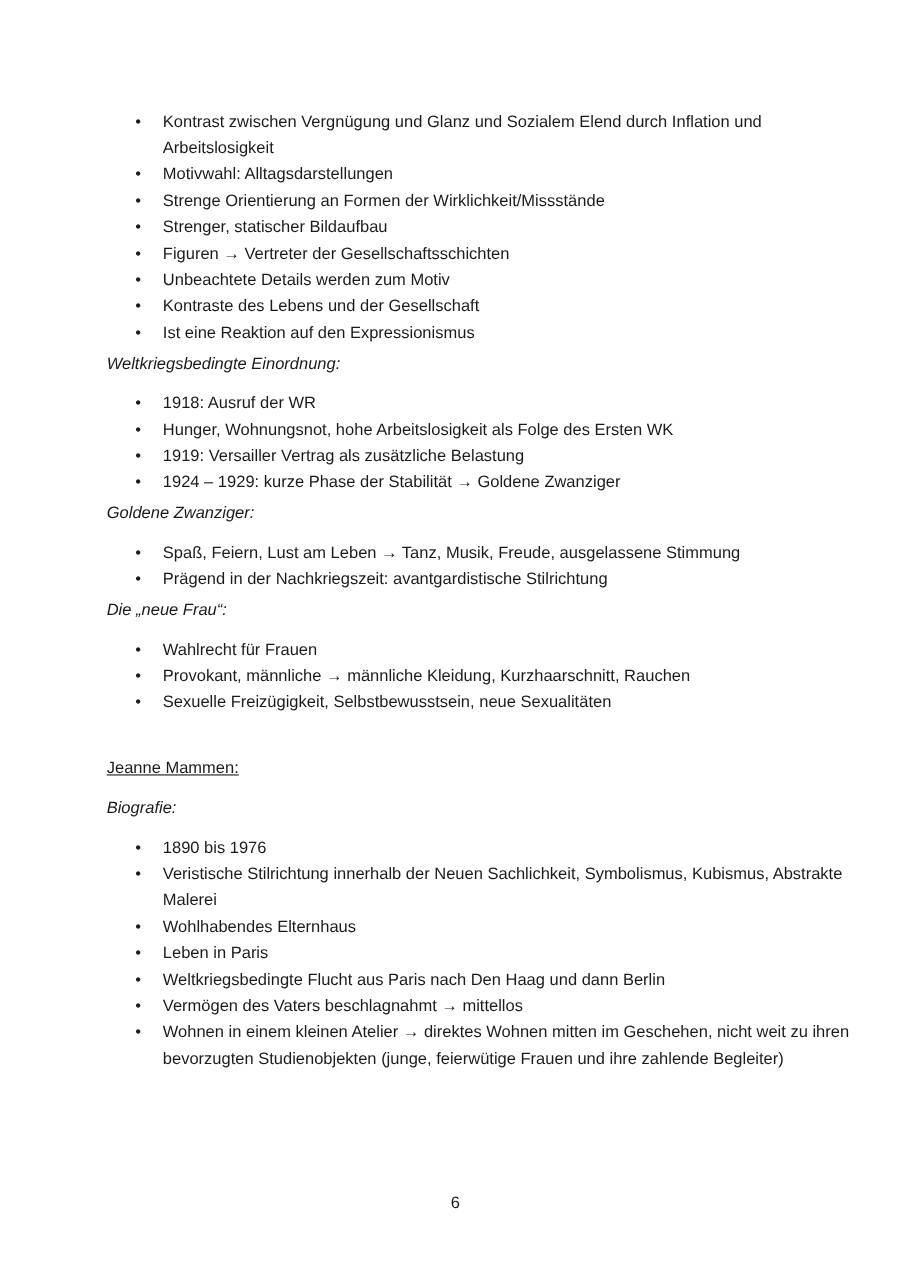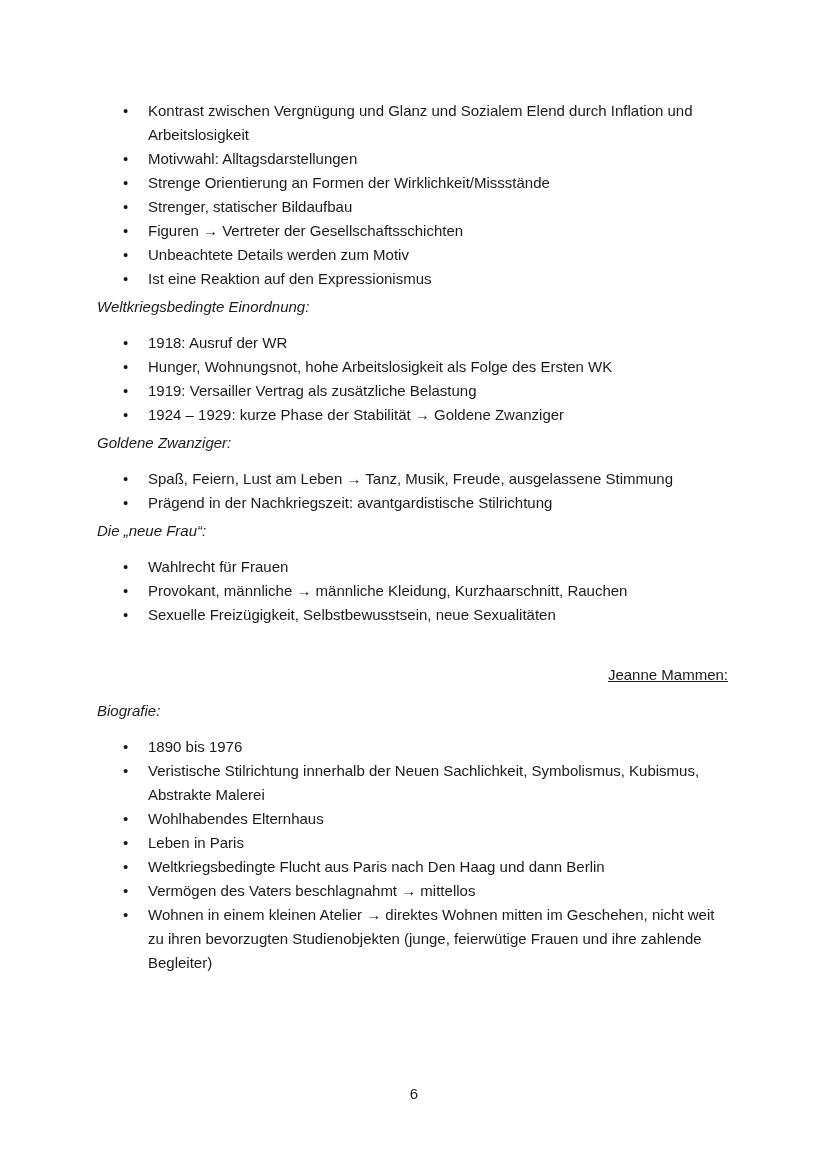--- a/index.html
+++ b/index.html
@@ -14,21 +14,21 @@
     color: #1b1b1b;
     font-family: "Liberation Sans", "DejaVu Sans", sans-serif;
     font-size: 15px;
     line-height: 24px;
   }
   .doc {
     position: relative;
     box-sizing: border-box;
     width: 828px;
     height: 1171px;
-    padding: 95px 100px 0 97px;
+    padding: 95px 44px 0 97px;
     background: #ffffff;
   }
   ul.bullets {
     list-style: none;
     margin: 4px 0;
     padding: 0 0 0 51px;
   }
   ul.bullets li {
     position: relative;
   }
@@ -36,41 +36,42 @@
     content: "\2022";
     position: absolute;
     left: -25px;
     top: 0;
   }
   p.heading {
     margin: 4px 0 12px 0;
   }
   p.heading.italic { font-style: italic; }
   p.heading.underline { text-decoration: underline; }
-  p.heading.space-before { margin-top: 36px; text-align: right; }
+  p.heading.space-before { margin-top: 36px; }
   .page-number {
     position: absolute;
     left: 0;
     right: 0;
     top: 1082px;
     text-align: center;
   }
 </style>
 </head>
 <body>
 
 <main class="doc">
   <div id="doc-content">
       <ul class="bullets">
         <li>Kontrast zwischen Vergnügung und Glanz und Sozialem Elend durch Inflation und Arbeitslosigkeit</li>
         <li>Motivwahl: Alltagsdarstellungen</li>
         <li>Strenge Orientierung an Formen der Wirklichkeit/Missstände</li>
         <li>Strenger, statischer Bildaufbau</li>
         <li>Figuren → Vertreter der Gesellschaftsschichten</li>
         <li>Unbeachtete Details werden zum Motiv</li>
+        <li>Kontraste des Lebens und der Gesellschaft</li>
         <li>Ist eine Reaktion auf den Expressionismus</li>
       </ul>
       <p class="heading italic">Weltkriegsbedingte Einordnung:</p>
       <ul class="bullets">
         <li>1918: Ausruf der WR</li>
         <li>Hunger, Wohnungsnot, hohe Arbeitslosigkeit als Folge des Ersten WK</li>
         <li>1919: Versailler Vertrag als zusätzliche Belastung</li>
         <li>1924 – 1929: kurze Phase der Stabilität → Goldene Zwanziger</li>
       </ul>
       <p class="heading italic">Goldene Zwanziger:</p>

